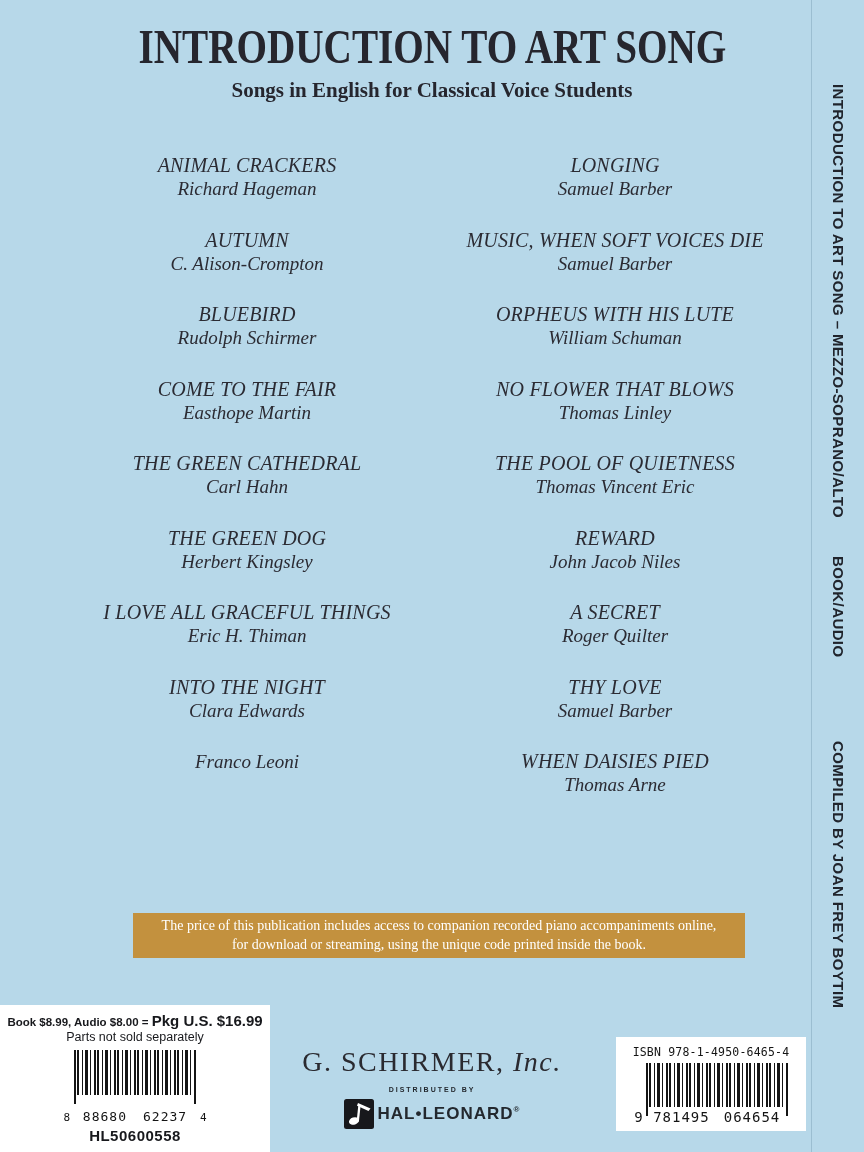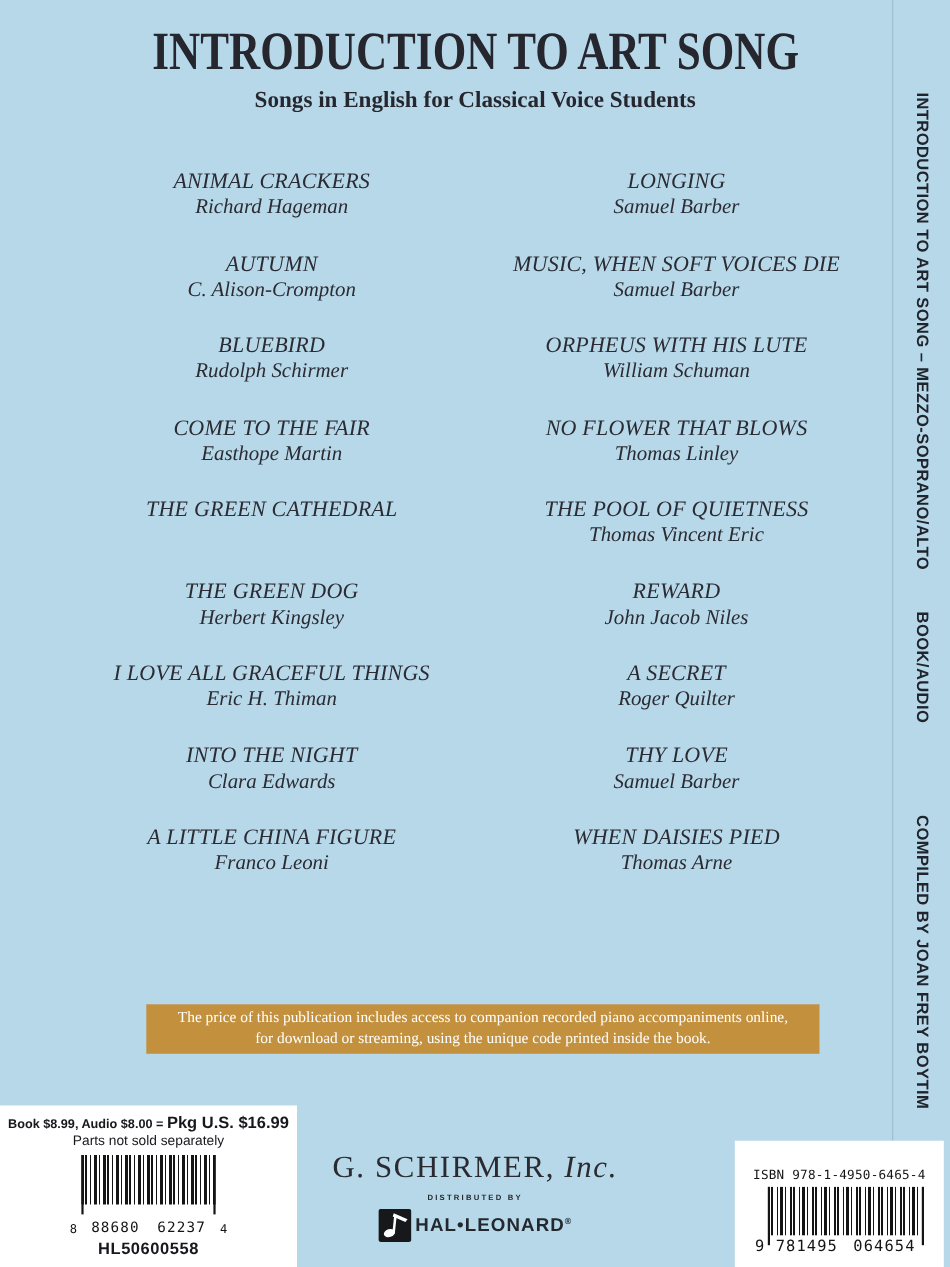--- a/index.html
+++ b/index.html
@@ -86,22 +86,22 @@
   }
   .hl-row{display:flex;justify-content:center;align-items:center;gap:4px;margin-top:6px;}
   .hl-logo{width:30px;height:30px;flex:0 0 auto;}
   .hl-text{
     font-family:"Liberation Sans",sans-serif;font-weight:bold;font-size:17px;
     letter-spacing:1px;color:#23282e;white-space:nowrap;
   }
   .hl-text sup{font-size:8px;}
   
   .isbn-box{
-    position:absolute;left:668px;top:1037px;width:190px;height:115px;
-    background:#ffffff;text-align:center;padding-top:24px;box-sizing:border-box;
+    position:absolute;left:616px;top:1037px;width:190px;height:94px;
+    background:#ffffff;text-align:center;padding-top:8px;box-sizing:border-box;
   }
   .isbn-label{
     font-family:"DejaVu Sans Mono",monospace;font-size:11.5px;color:#141414;
     white-space:nowrap;letter-spacing:.2px;
   }
   .isbn-row{display:flex;justify-content:center;align-items:flex-end;gap:3px;margin-top:4px;}
   .ean-bars{width:142px;height:44px;}
   .ean-digits{
     display:flex;justify-content:center;gap:14px;
     font-family:"DejaVu Sans Mono",monospace;font-size:14px;color:#141414;
@@ -131,35 +131,35 @@
     <div class="song">
       <div class="song-title">BLUEBIRD</div>
       <div class="song-composer">Rudolph Schirmer</div>
     </div>
     <div class="song">
       <div class="song-title">COME TO THE FAIR</div>
       <div class="song-composer">Easthope Martin</div>
     </div>
     <div class="song">
       <div class="song-title">THE GREEN CATHEDRAL</div>
+      <div class="song-composer">Carl Hahn</div>
     </div>
     <div class="song">
       <div class="song-title">THE GREEN DOG</div>
       <div class="song-composer">Herbert Kingsley</div>
     </div>
     <div class="song">
       <div class="song-title">I LOVE ALL GRACEFUL THINGS</div>
       <div class="song-composer">Eric H. Thiman</div>
     </div>
     <div class="song">
       <div class="song-title">INTO THE NIGHT</div>
       <div class="song-composer">Clara Edwards</div>
     </div>
     <div class="song">
-      <div class="song-title">A LITTLE CHINA FIGURE</div>
       <div class="song-composer">Franco Leoni</div>
     </div>
   </div>
 
   <div class="song-col right">
     <div class="song">
       <div class="song-title">LONGING</div>
       <div class="song-composer">Samuel Barber</div>
     </div>
     <div class="song">

